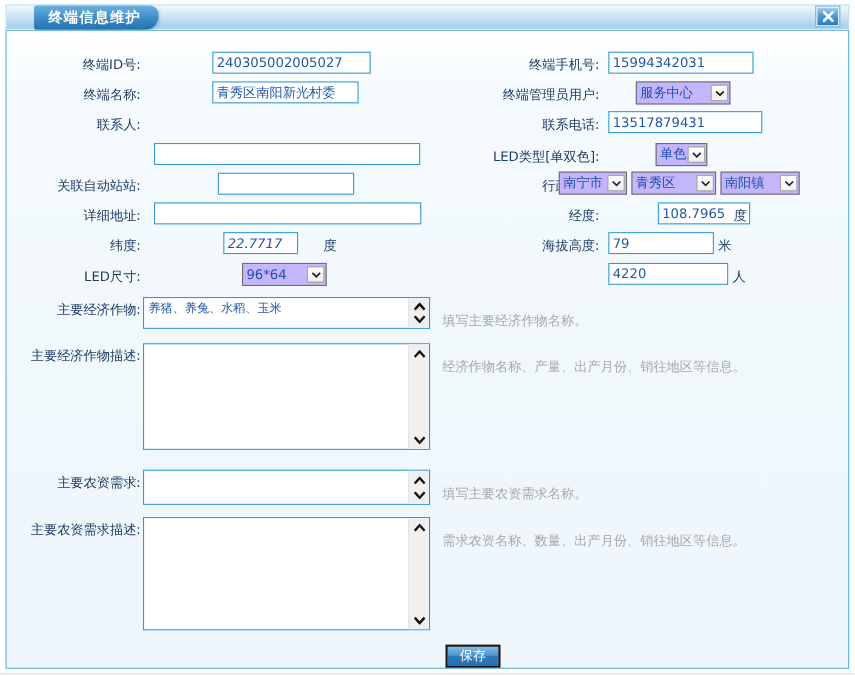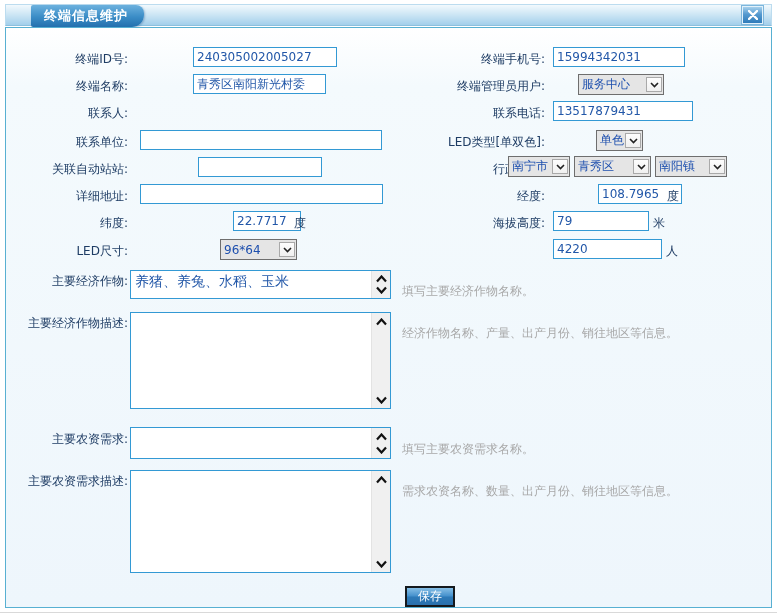--- a/index.html
+++ b/index.html
@@ -31,31 +31,31 @@
   .lbl { position:absolute; color:#1e3c64; text-align:right; white-space:nowrap; }
   .lbl-l { left:8px; width:120px; }
   .lbl-r { left:395px; width:150px; }
   .unit { position:absolute; color:#1e3c64; }
   .hint { position:absolute; left:402px; color:#a8a8a8; white-space:nowrap;margin-top:10px; }
 
   input.txt { position:absolute; height:20px; border:1px solid #3399d4; background:#fff;
     color:#2257a8; font-size:12px; font-family:inherit; padding:1px 3px; }
 
   
-  .sel { position:absolute; height:21px; border:1px solid #6e6e6e; background:#e5e5e5;
+  .sel { position:absolute; height:21px; border:1px solid #6e6e6e; background:#c4b5fd;
     display:flex; align-items:center; justify-content:space-between; cursor:default; }
   .sel-text { color:#1d4fae; padding:0 3px; white-space:nowrap; overflow:hidden; }
   .sel-arrow { width:16px; height:15px; margin-right:1px; flex:none; border:1px solid #a9a9a9;
     background:linear-gradient(180deg,#fdfdfd,#f0f0f0); display:flex; align-items:center; justify-content:center; }
 
   
   .ta-wrap { position:absolute; border:1px solid #3399d4; background:#fff; }
   .ta-wrap textarea { position:absolute; left:0; top:0; width:calc(100% - 19px); height:100%;
     border:none; resize:none; outline:none; overflow:hidden; background:transparent;
-    color:#2257a8; font-size:14px; font-family:inherit; padding:2px 4px; }
+    color:#2257a8; font-size:11px; font-family:inherit; padding:2px 4px; }
   .ta-scroll { position:absolute; top:0; right:0; bottom:0; width:19px; background:#f0f0f0;
     border-left:1px solid #e3e3e3; display:flex; flex-direction:column;
     justify-content:space-between; align-items:center; padding:2px 0; }
   .scroll-arrow { width:15px; height:13px; display:flex; align-items:center; justify-content:center; cursor:pointer; }
 
   .save-btn { position:absolute; left:405px; top:586px; width:50px; height:21px;
     border:2px solid #15191d;
     background:linear-gradient(180deg,#86bfe6 0%,#4490cc 48%,#2d7ab8 52%,#2a70ad 100%);
     color:#fff; font-size:12px; font-family:inherit; cursor:pointer; line-height:15px;text-align:center; }
 </style>
@@ -92,21 +92,20 @@
       <svg width="9" height="6" viewBox="0 0 9 6">
           <path d="M1 1 L4.5 4.5 L8 1" fill="none" stroke="#222" stroke-width="1.6"></path>
         </svg>
     </span>
   </div>
 
   <span class="lbl lbl-l" style="top:105px">联系人:</span>
   <span class="lbl lbl-r" style="top:105px">联系电话:</span>
   <input class="txt" style="left: 553px; top: 101px; width: 140px;" value="13517879431">
 
-  <span class="lbl lbl-l" style="top:134px">联系单位:</span>
   <input class="txt" style="left: 140px; top: 130px; width: 242px;" value="">
   <span class="lbl lbl-r" style="top:134px">LED类型[单双色]:</span>
   <div class="sel" style="left:596px;top:130px;width:47px">
     <span class="sel-text">单色</span>
     <span class="sel-arrow">
       <svg width="9" height="6" viewBox="0 0 9 6">
           <path d="M1 1 L4.5 4.5 L8 1" fill="none" stroke="#222" stroke-width="1.6"></path>
         </svg>
     </span>
   </div>
@@ -139,21 +138,21 @@
     </span>
   </div>
 
   <span class="lbl lbl-l" style="top:188px">详细地址:</span>
   <input class="txt" style="left: 140px; top: 184px; width: 243px;" value="">
   <span class="lbl lbl-r" style="top:188px">经度:</span>
   <input class="txt" style="left: 598px; top: 184px; width: 84px;" value="108.7965">
   <span class="unit" style="left:667px;top:188px">度</span>
 
   <span class="lbl lbl-l" style="top:215px">纬度:</span>
-  <input class="txt" style="left: 233px; top: 211px; width: 68px;" value="22.7717">
+  <input class="txt" style="left: 203px; top: 211px; width: 68px; font-style: italic;" value="22.7717">
   <span class="unit" style="left:294px;top:215px">度</span>
   <span class="lbl lbl-r" style="top:215px">海拔高度:</span>
   <input class="txt" style="left: 553px; top: 211px; width: 96px;" value="79">
   <span class="unit" style="left:653px;top:215px">米</span>
 
   <span class="lbl lbl-l" style="top:243px">LED尺寸:</span>
   <div class="sel" style="left:220px;top:239px;width:77px">
     <span class="sel-text">96*64</span>
     <span class="sel-arrow">
       <svg width="9" height="6" viewBox="0 0 9 6">

